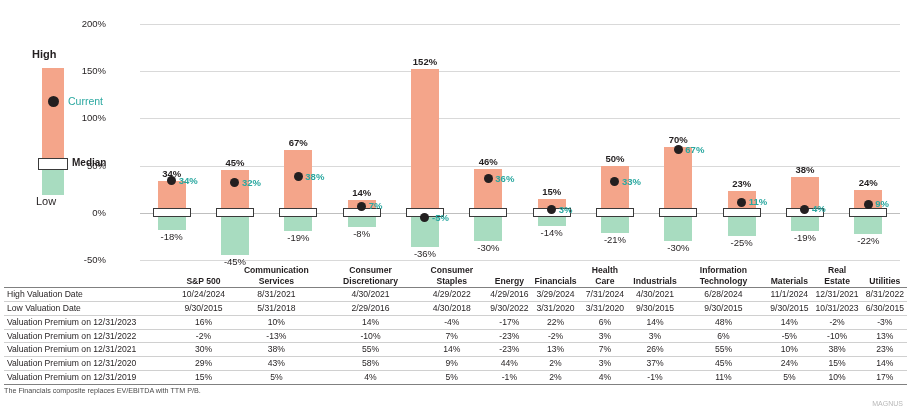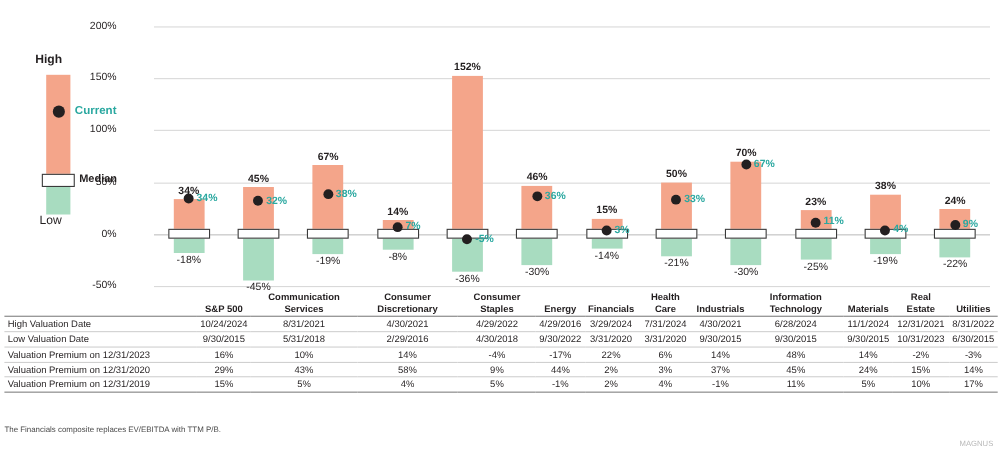--- a/index.html
+++ b/index.html
@@ -33,21 +33,21 @@
   }
   .legend-median-band {
     position:absolute; left:28px; top:110px; width:30px; height:12px;
     background:#ffffff; border:1px solid #3a3a3a;
   }
   .legend-dot {
     position:absolute; left:38px; top:48px; width:11px; height:11px;
     border-radius:50%; background:#231f20;
   }
   .legend-current {
-    position:absolute; left:58px; top:47px; font-size:10.5px; font-weight:bold; color:#2aa8a0;
+    position:absolute; left:58px; top:47px; font-size:10.5px; font-weight:normal; color:#2aa8a0;
   }
   .legend-median {
     position:absolute; left:62px; top:109px; font-size:10px; font-weight:bold; color:#231f20;
   }
 
   
   .plot {
     position:absolute; left:110px; top:24px; width:790px; height:236px;
   }
   .yaxis-label {
@@ -325,20 +325,50 @@
             <td>-17%</td>
             <td>22%</td>
             <td>6%</td>
             <td>14%</td>
             <td>48%</td>
             <td>14%</td>
             <td>-2%</td>
             <td>-3%</td>
           </tr>
           <tr>
+            <td class="rowhdr">Valuation Premium on 12/31/2022</td>
+            <td>-2%</td>
+            <td>-13%</td>
+            <td>-10%</td>
+            <td>7%</td>
+            <td>-23%</td>
+            <td>-2%</td>
+            <td>3%</td>
+            <td>3%</td>
+            <td>6%</td>
+            <td>-5%</td>
+            <td>-10%</td>
+            <td>13%</td>
+          </tr>
+          <tr>
+            <td class="rowhdr">Valuation Premium on 12/31/2021</td>
+            <td>30%</td>
+            <td>38%</td>
+            <td>55%</td>
+            <td>14%</td>
+            <td>-23%</td>
+            <td>13%</td>
+            <td>7%</td>
+            <td>26%</td>
+            <td>55%</td>
+            <td>10%</td>
+            <td>38%</td>
+            <td>23%</td>
+          </tr>
+          <tr>
             <td class="rowhdr">Valuation Premium on 12/31/2020</td>
             <td>29%</td>
             <td>43%</td>
             <td>58%</td>
             <td>9%</td>
             <td>44%</td>
             <td>2%</td>
             <td>3%</td>
             <td>37%</td>
             <td>45%</td>

